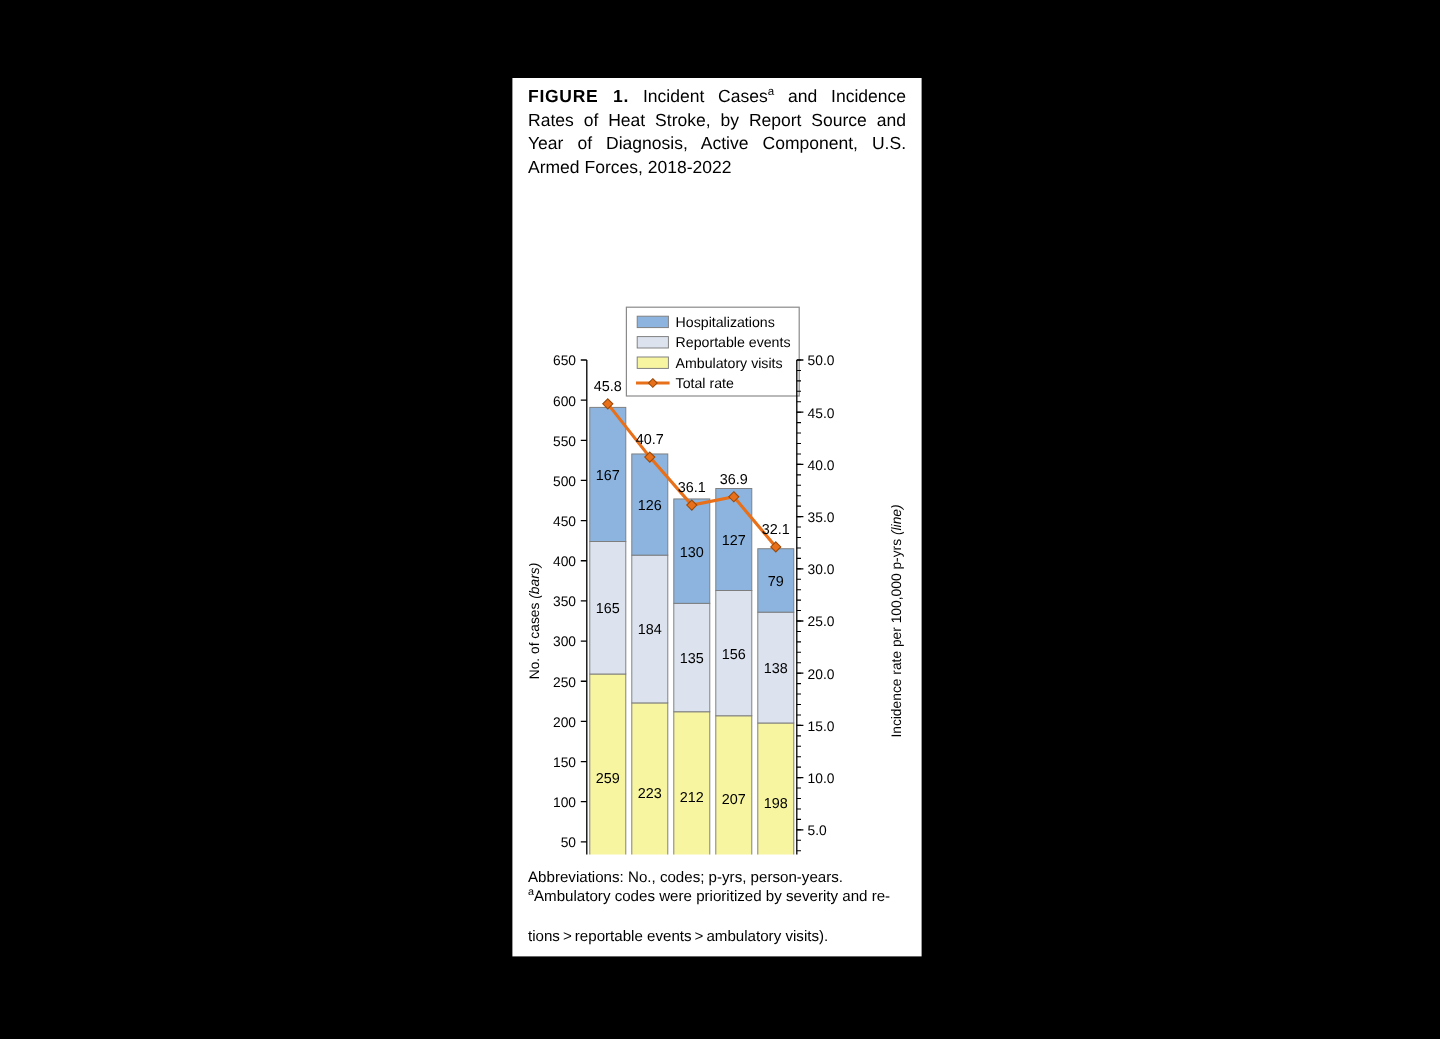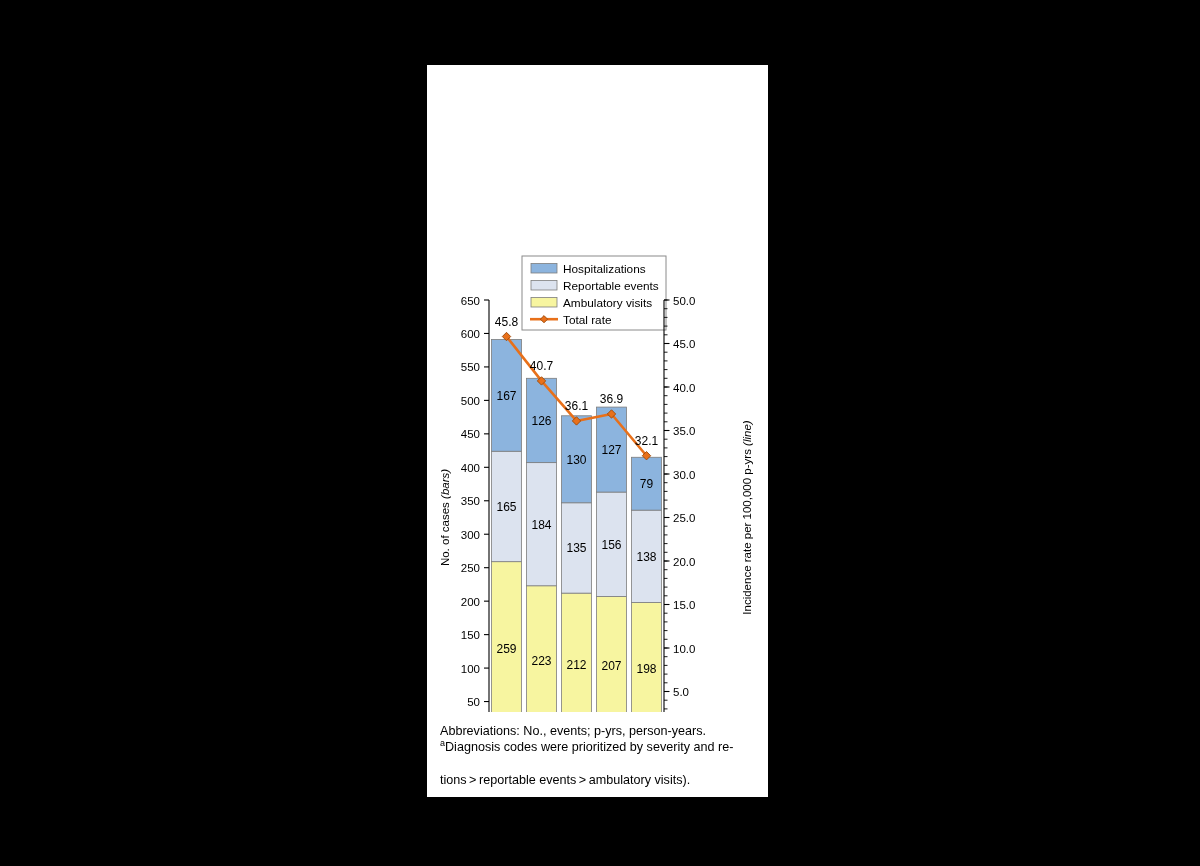--- a/index.html
+++ b/index.html
@@ -73,20 +73,23 @@
     font-size: 9px;
     vertical-align: super;
     line-height: 0;
   }
 </style>
 </head>
 <body>
 
 <div id="figure-panel">
 
+  <div id="figure-caption">
+    <span class="fig-label">FIGURE 1.</span><span> Incident Cases</span><sup>a</sup><span> and Incidence Rates of Heat Stroke, by Report Source and Year of Diagnosis, Active Component, U.S. Armed Forces, 2018-2022</span>
+  </div>
 
   <div id="chart-area">
     <svg id="chart-svg" width="341" height="555" viewBox="0 0 341 555">
 
       <g id="legend-group">
           <rect x="95" y="99" width="144" height="74" fill="#fff" stroke="#8a8a8a" stroke-width="1"></rect>
           <g>
             <rect x="104" y="106.5" width="26" height="9.5" fill="#8CB4DE" stroke="#7d7d7d" stroke-width="0.8"></rect>
             <text x="136" y="115.5" text-anchor="start" font-size="11.8" font-family="&quot;Liberation Sans&quot;, sans-serif" fill="#000">Hospitalizations</text>
           </g>
@@ -302,17 +305,17 @@
 
       <g id="titles-group">
           <text x="0" y="0" text-anchor="middle" font-size="11.5" font-family="&quot;Liberation Sans&quot;, sans-serif" fill="#000" transform="translate(22,360.5) rotate(-90)"><tspan>No. of cases </tspan><tspan font-style="italic">(bars)</tspan></text>
           <text x="0" y="0" text-anchor="middle" font-size="11.5" font-family="&quot;Liberation Sans&quot;, sans-serif" fill="#000" transform="translate(324,360.5) rotate(-90)"><tspan>Incidence rate per 100,000 p-yrs </tspan><tspan font-style="italic">(line)</tspan></text>
           <text x="149.5" y="621" text-anchor="middle" font-size="12" font-family="&quot;Liberation Sans&quot;, sans-serif" fill="#000">Year</text>
         </g>
     </svg>
   </div>
 
   <div id="figure-footnote">
-    <div class="fn-line">Abbreviations: No., events; p-yrs, person-years.</div>
-    <div><sup>a</sup><span>Diagnosis codes were prioritized by severity and re-</span><br><br><span>tions &gt; reportable events &gt; ambulatory visits).</span></div>
+    <div class="fn-line">Abbreviations: No., codes; p-yrs, person-years.</div>
+    <div><sup>a</sup><span>Ambulatory codes were prioritized by severity and re-</span><br><br><span>tions &gt; reportable events &gt; ambulatory visits).</span></div>
   </div>
 
 </div>
 
 </body></html>

